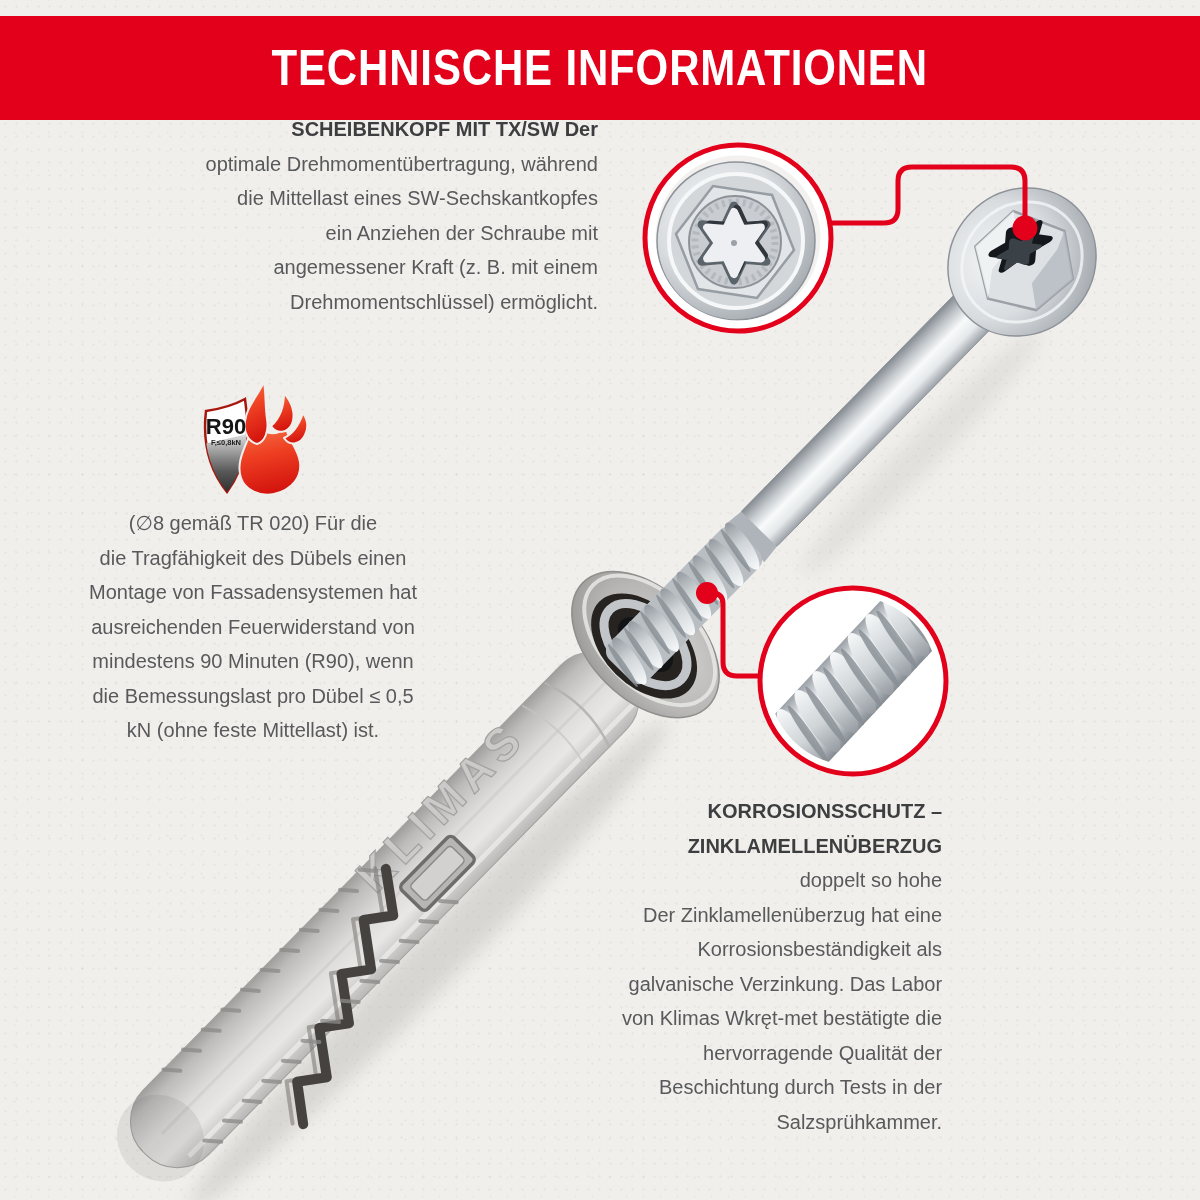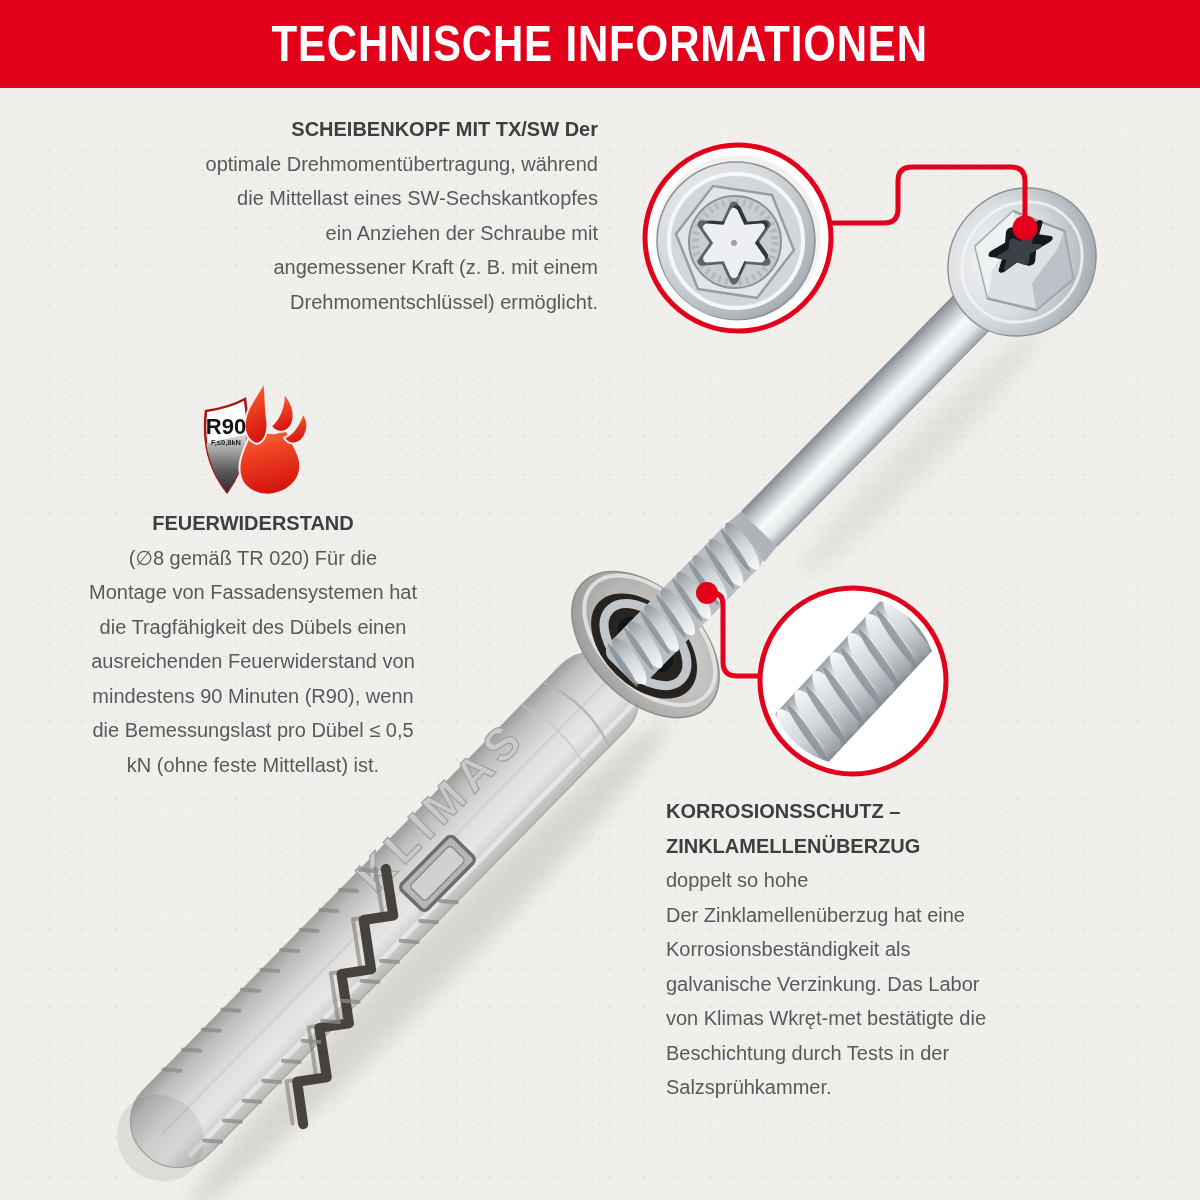--- a/index.html
+++ b/index.html
@@ -6,33 +6,33 @@
   .canvas{
     position:relative;width:1200px;height:1200px;overflow:hidden;
     background-color:#f1efec;
     background-image:radial-gradient(rgba(60,60,55,0.05) 1px, transparent 1.2px),
                      radial-gradient(rgba(60,60,55,0.04) 1px, transparent 1.2px);
     background-size:11px 13px,17px 19px;
     background-position:0 0,6px 9px;
     font-family:"Liberation Sans", sans-serif;
   }
   .banner{
-    position:absolute;left:0;top:0;width:1200px;height:88px;
+    position:absolute;left:0;top:16px;width:1200px;height:104px;
     background:#e2001a;display:flex;align-items:center;justify-content:center;
   }
   .banner .title{
     color:#ffffff;font-weight:bold;font-size:50px;letter-spacing:1px;
     display:inline-block;transform:scaleX(.84);white-space:nowrap;
   }
   .art{position:absolute;left:0;top:0;}
   .tblock{position:absolute;color:#58595b;font-size:20px;line-height:34.5px;white-space:nowrap;}
   .tblock .hd{font-weight:bold;color:#3d3e40;}
   .blk-screwhead{top:112px;right:602px;text-align:right;}
   .blk-fire{top:506px;left:253px;transform:translateX(-50%);text-align:center;}
-  .blk-corr{top:794px;left:826px;transform:translateX(-50%);text-align:left;}
+  .blk-corr{top:794px;left:782px;transform:translateX(-50%);text-align:right;}
   .fire-icon{position:absolute;left:200px;top:381px;}
 </style>
 </head>
 <body>
 
 <div class="canvas">
 
   <svg class="art" width="1200" height="1200" viewBox="0 0 1200 1200">
     <defs>
       <linearGradient id="steelAcross" x1="0" y1="0" x2="0" y2="1">
@@ -242,35 +242,35 @@
       <path fill="url(#flameGrad)" d="M 48 58 C 41 74 37 85 41 97 C 45 109 60 116 74 113 C 92 109 102 96 100 81 C 98 67 88 59 86 46 C 78 54 66 55 60 45 C 54 51 51 52 48 58 Z"></path>
       <path fill="url(#flameGrad)" d="M 64 1 C 56 17 47 26 45 40 C 43 52 49 61 57 63 C 65 61 69 50 67 38 C 65 24 66 11 64 1 Z"></path>
       <path fill="url(#flameGrad)" d="M 84 12 C 84 26 80 37 71 45 C 77 54 88 52 92 43 C 96 33 92 21 84 12 Z"></path>
       <path fill="url(#flameGrad)" d="M 103 32 C 99 44 93 53 84 57 C 90 66 101 63 105 54 C 109 46 107 38 103 32 Z"></path>
     </g>
     <text x="26" y="53" text-anchor="middle" font-family="Liberation Sans, sans-serif" font-weight="bold" font-size="22" fill="#161616">R90</text>
     <text x="26" y="64" text-anchor="middle" font-family="Liberation Sans, sans-serif" font-weight="bold" font-size="7.5" fill="#1c1c1c">F,≤0,8kN</text>
   </svg>
 
   <div class="tblock blk-fire">
-    <div class="hd">FEUERWIDERSTAND</div>
     <div>(∅8 gemäß TR 020) Für die</div>
+    <div>die Tragfähigkeit des Dübels einen</div>
     <div>Montage von Fassadensystemen hat</div>
-    <div>die Tragfähigkeit des Dübels einen</div>
     <div>ausreichenden Feuerwiderstand von</div>
     <div>mindestens 90 Minuten (R90), wenn</div>
     <div>die Bemessungslast pro Dübel ≤ 0,5</div>
     <div>kN (ohne feste Mittellast) ist.</div>
   </div>
 
   <div class="tblock blk-corr">
     <div class="hd">KORROSIONSSCHUTZ –</div>
     <div class="hd">ZINKLAMELLENÜBERZUG</div>
     <div>doppelt so hohe</div>
     <div>Der Zinklamellenüberzug hat eine</div>
     <div>Korrosionsbeständigkeit als</div>
     <div>galvanische Verzinkung. Das Labor</div>
     <div>von Klimas Wkręt-met bestätigte die</div>
+    <div>hervorragende Qualität der</div>
     <div>Beschichtung durch Tests in der</div>
     <div>Salzsprühkammer.</div>
   </div>
 
 </div>
 
 </body></html>

